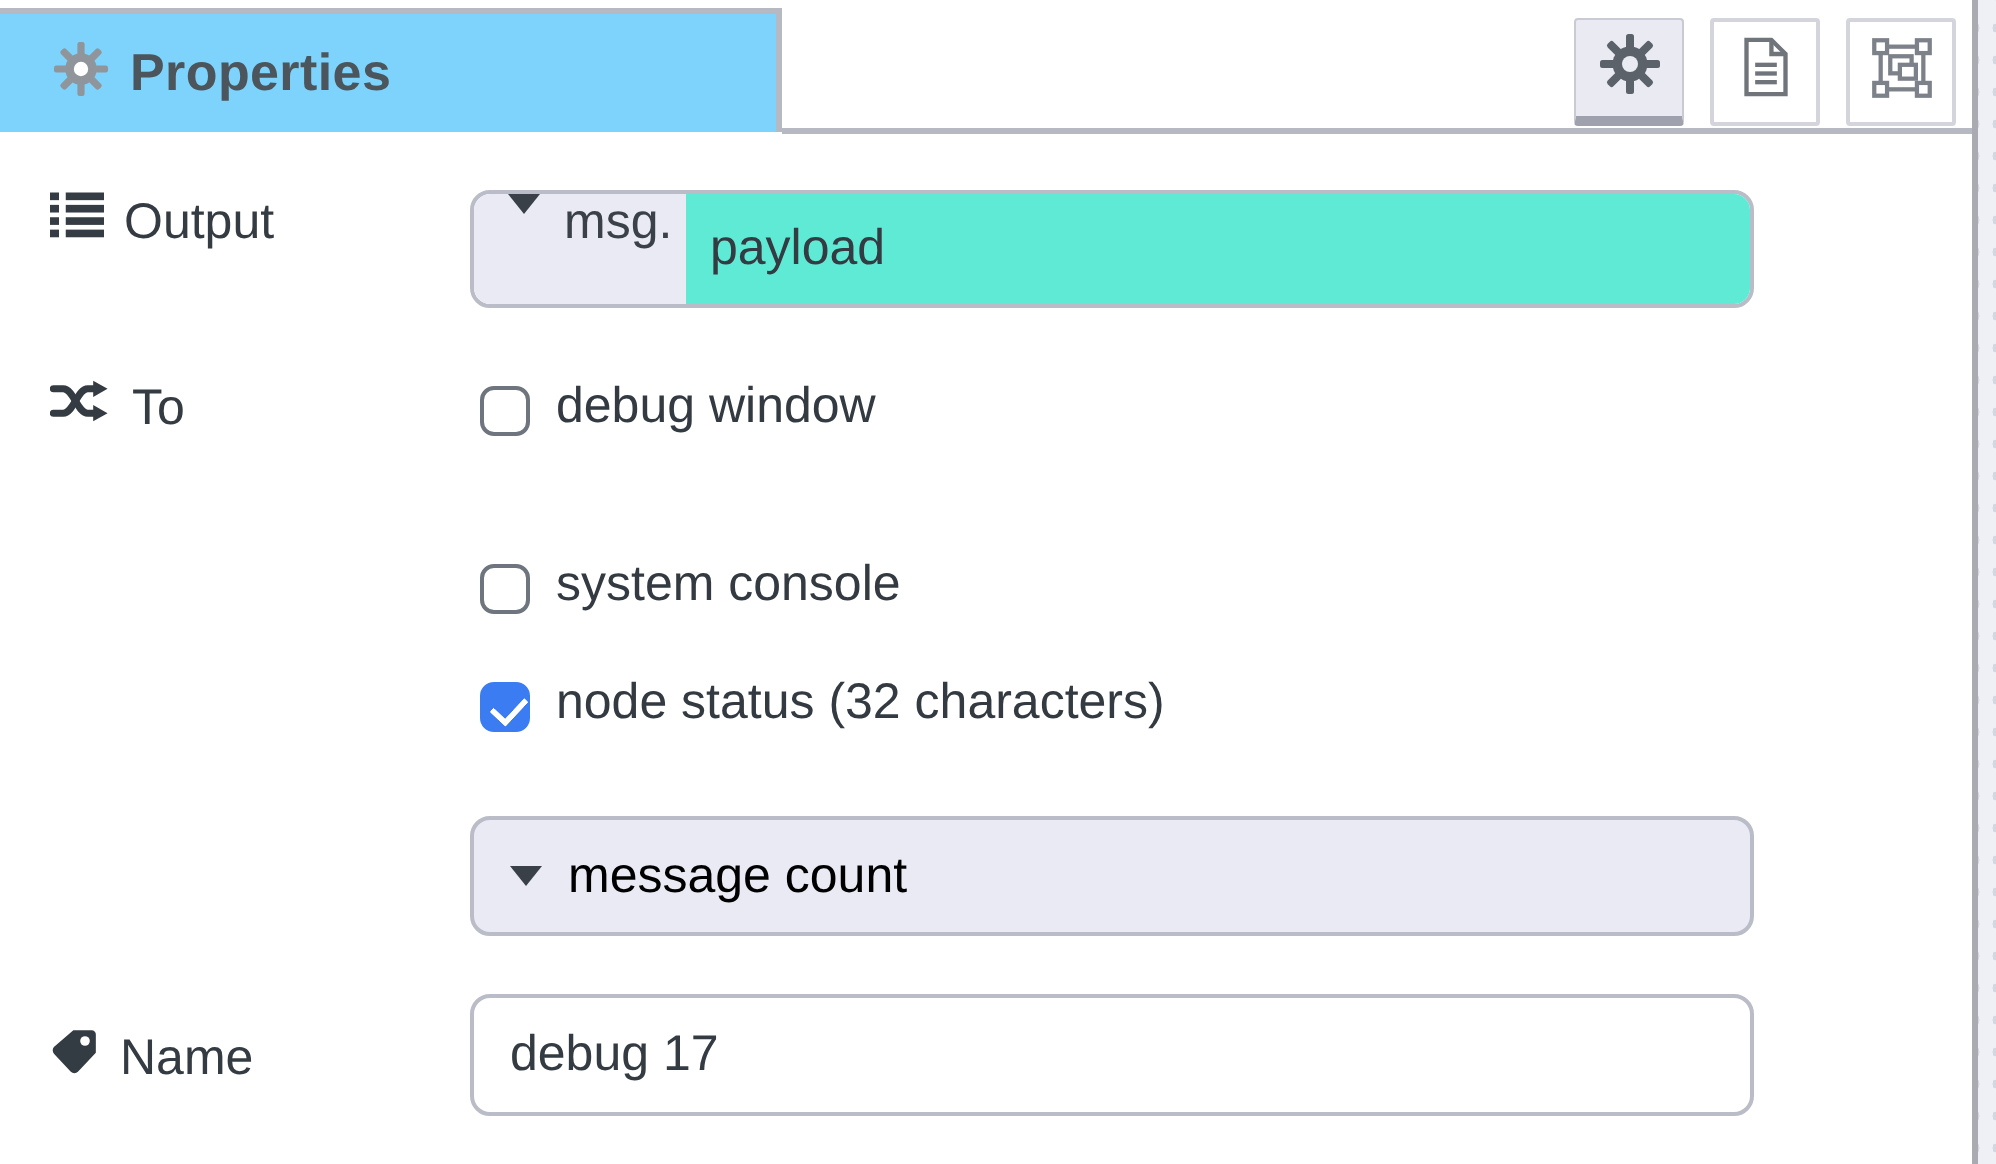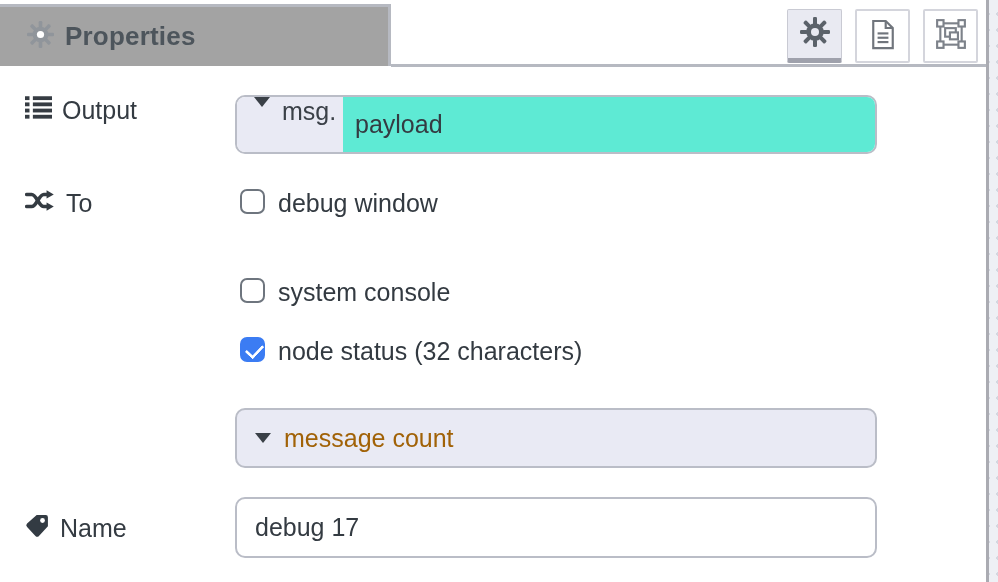--- a/index.html
+++ b/index.html
@@ -4,21 +4,21 @@
 <style>
   * { margin:0; padding:0; box-sizing:border-box; }
   html,body { width:998px; height:582px; background:#fff; overflow:hidden; }
   body { font-family:"Liberation Sans","DejaVu Sans",sans-serif; color:#363c43; position:relative; }
 
   
   .tabbar { position:absolute; left:0; top:0; width:998px; height:66px; }
   .tab-active {
     position:absolute; left:0; top:4px; width:391px; height:62px;
     border-top:3px solid #b6b9c1; border-right:3px solid #b6b9c1;
-    background:#a3a3a3; display:flex; align-items:center; padding-left:27px; gap:11px;
+    background:#7dd3fc; display:flex; align-items:center; padding-left:27px; gap:11px;
   }
   .tab-active .tab-label { font-size:26px; font-weight:bold; color:#4d555c; letter-spacing:.2px; }
   .tabbar-rule { position:absolute; left:391px; top:64px; right:12px; height:3px; background:#b6b9c1; }
 
   .toolbar { position:absolute; top:9px; right:20px; display:flex; gap:13px; }
   .tb-btn {
     width:55px; height:54px; background:#fff; border:2px solid #d4d5dc; border-radius:2px;
     display:flex; align-items:center; justify-content:center; cursor:pointer;
   }
   .tb-btn.active {
@@ -46,35 +46,35 @@
   .typed-btn { width:106px; background:#e9eaf4; display:flex; 
                padding-left:17px; gap:12px; cursor:pointer; border-radius:8px 0 0 8px; }
   .typed-btn .t-label { font-size:25px; color:#3b4148; }
   .typed-value { flex:1; border:none; outline:none; font-family:inherit; font-size:25px;
                  color:#343b42; padding:0 0 0 12px; background:#5eead4; }
 
   .caret { width:0; height:0; border-left:8px solid transparent; border-right:8px solid transparent;
            border-top:10px solid #3a4047; }
 
   
-  .chk-row { position:absolute; left:240px; display:flex; align-items:flex-start; gap:13px; cursor:pointer; }
+  .chk-row { position:absolute; left:240px; display:flex; align-items:flex-end; gap:13px; cursor:pointer; }
   .chk { width:25px; height:25px; border:2px solid #6e757e; border-radius:7px; background:#fff; position:relative; }
   .chk.checked { background:#3b7cf3; border-color:#3b7cf3; }
   .chk.checked::after {
     content:""; position:absolute; left:7px; top:2px; width:8px; height:14px;
     border-right:3.5px solid #fff; border-bottom:3.5px solid #fff; transform:rotate(43deg);
     border-radius:1px;
   }
   .chk-label { font-size:25px; color:#333a41; }
 
   
   .dd-button { position:absolute; left:235px; top:408px; width:642px; height:60px;
                background:#e9eaf4; display:flex; align-items:center; padding-left:18px; gap:13px;
                cursor:pointer; }
-  .dd-button .dd-label { font-size:25px; color:#a16207; }
+  .dd-button .dd-label { font-size:25px; color:#000000; }
 
   
   .name-input { position:absolute; left:235px; top:497px; width:642px; height:61px;
                 font-family:inherit; font-size:25px; color:#343b42; padding:0 14px 0 18px;
                 outline:none; }
 </style>
 </head>
 <body>
 
 <div class="tabbar">

